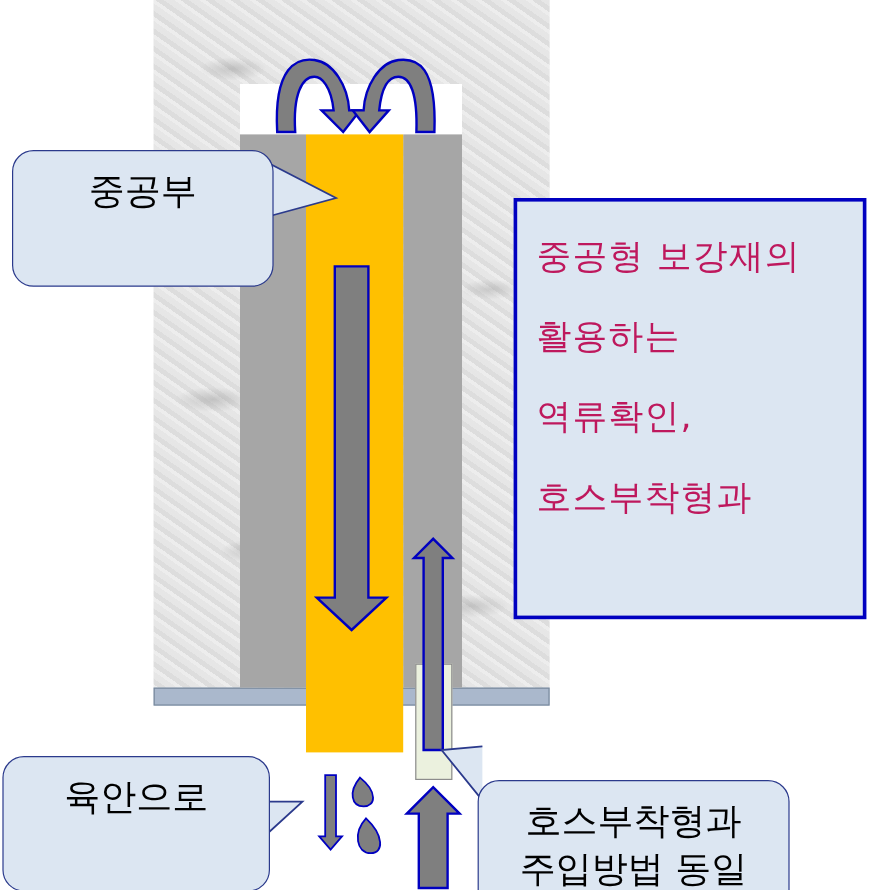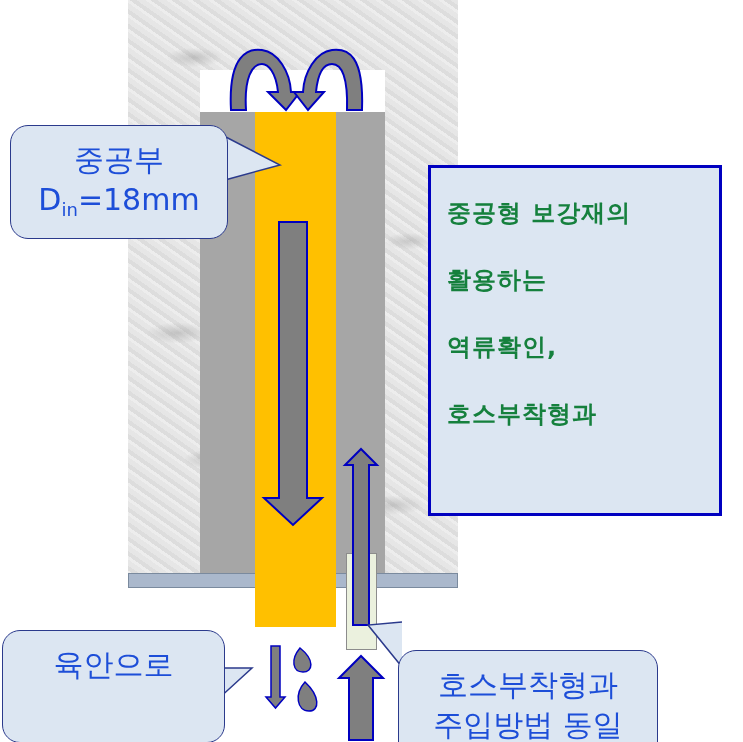--- a/index.html
+++ b/index.html
@@ -20,24 +20,24 @@
       radial-gradient(ellipse 46px 14px at 80% 88%, rgba(150,150,150,.4), transparent 70%),
       repeating-linear-gradient(35deg, rgba(255,255,255,.35) 0 3px, rgba(200,200,200,.25) 3px 7px, rgba(235,235,235,.3) 7px 12px);
   }
   .base-plate { left:128px; top:573px; width:330px; height:15px; background:#aab8cc; border:1px solid #7a8a9e; box-sizing:border-box; }
   .top-white { left:200px; top:70px; width:185px; height:43px; background:#ffffff; }
   .pipe-wall-left { left:200px; top:112px; width:55px; height:461px; background:#a6a6a6; }
   .pipe-wall-right { left:336px; top:112px; width:49px; height:461px; background:#a6a6a6; }
   .hollow-core { left:255px; top:112px; width:81px; height:515px; background:#ffc000; }
   .hose-sleeve { left:346px; top:553px; width:31px; height:97px; background:#ebf1de; border:1.5px solid #8c8c8c; box-sizing:border-box; }
   .callout { background:#dce6f2; border:1.5px solid #2b3a8c; border-radius:18px; box-sizing:border-box;
-             color:#1d4ed8; text-align:center; font-size:30px; line-height:40px; }
+             color:#000000; text-align:center; font-size:30px; line-height:40px; }
   .info-box { left:428px; top:165px; width:294px; height:351px; background:#dce6f2;
               border:3px solid #0000c0; box-sizing:border-box; padding:12px 0 0 16px; }
-  .info-line { font-weight:bold; font-size:24px; line-height:67px; color:#15803d; white-space:nowrap; letter-spacing:1px; }
+  .info-line { font-weight:normal; font-size:29px; line-height:67px; color:#be185d; white-space:nowrap; letter-spacing:1px; }
   svg { position:absolute; left:0; top:0; }
   sub { font-size:18px; vertical-align:-6px; }
 </style>
 </head>
 <body>
 
 <div class="abs concrete"></div>
 <div class="abs base-plate"></div>
 <div class="abs top-white"></div>
 <div class="abs pipe-wall-left"></div>
@@ -77,21 +77,20 @@
     <path d="M305,682 C294,694 297,711 309,711 C320,711 320,696 305,682 Z" fill="#7f7f7f" stroke="#0000c0" stroke-width="1.5"></path>
   </g>
 
   <path d="M222,135 L280,165 L225,180" fill="#dce6f2" stroke="#2b3a8c" stroke-width="1.5"></path>
   <path d="M215,668 L252,668 L217,700" fill="#dce6f2" stroke="#2b3a8c" stroke-width="1.5"></path>
   <path d="M402,622 L368,625 L402,667" fill="#dce6f2" stroke="#2b3a8c" stroke-width="1.5"></path>
 </svg>
 
 <div class="abs callout" style="left:10px; top:125px; width:218px; height:114px; padding-top:14px;">
   <div>중공부</div>
-  <div><span>D</span><sub>in</sub><span>=18mm</span></div>
 </div>
 
 <div class="abs info-box">
   <div class="info-line">중공형 보강재의</div>
   <div class="info-line">활용하는</div>
   <div class="info-line">역류확인,</div>
   <div class="info-line">호스부착형과</div>
 </div>
 
 <div class="abs callout" style="left:2px; top:592px; width:223px; height:113px; padding-top:14px;margin-top:38px;">

